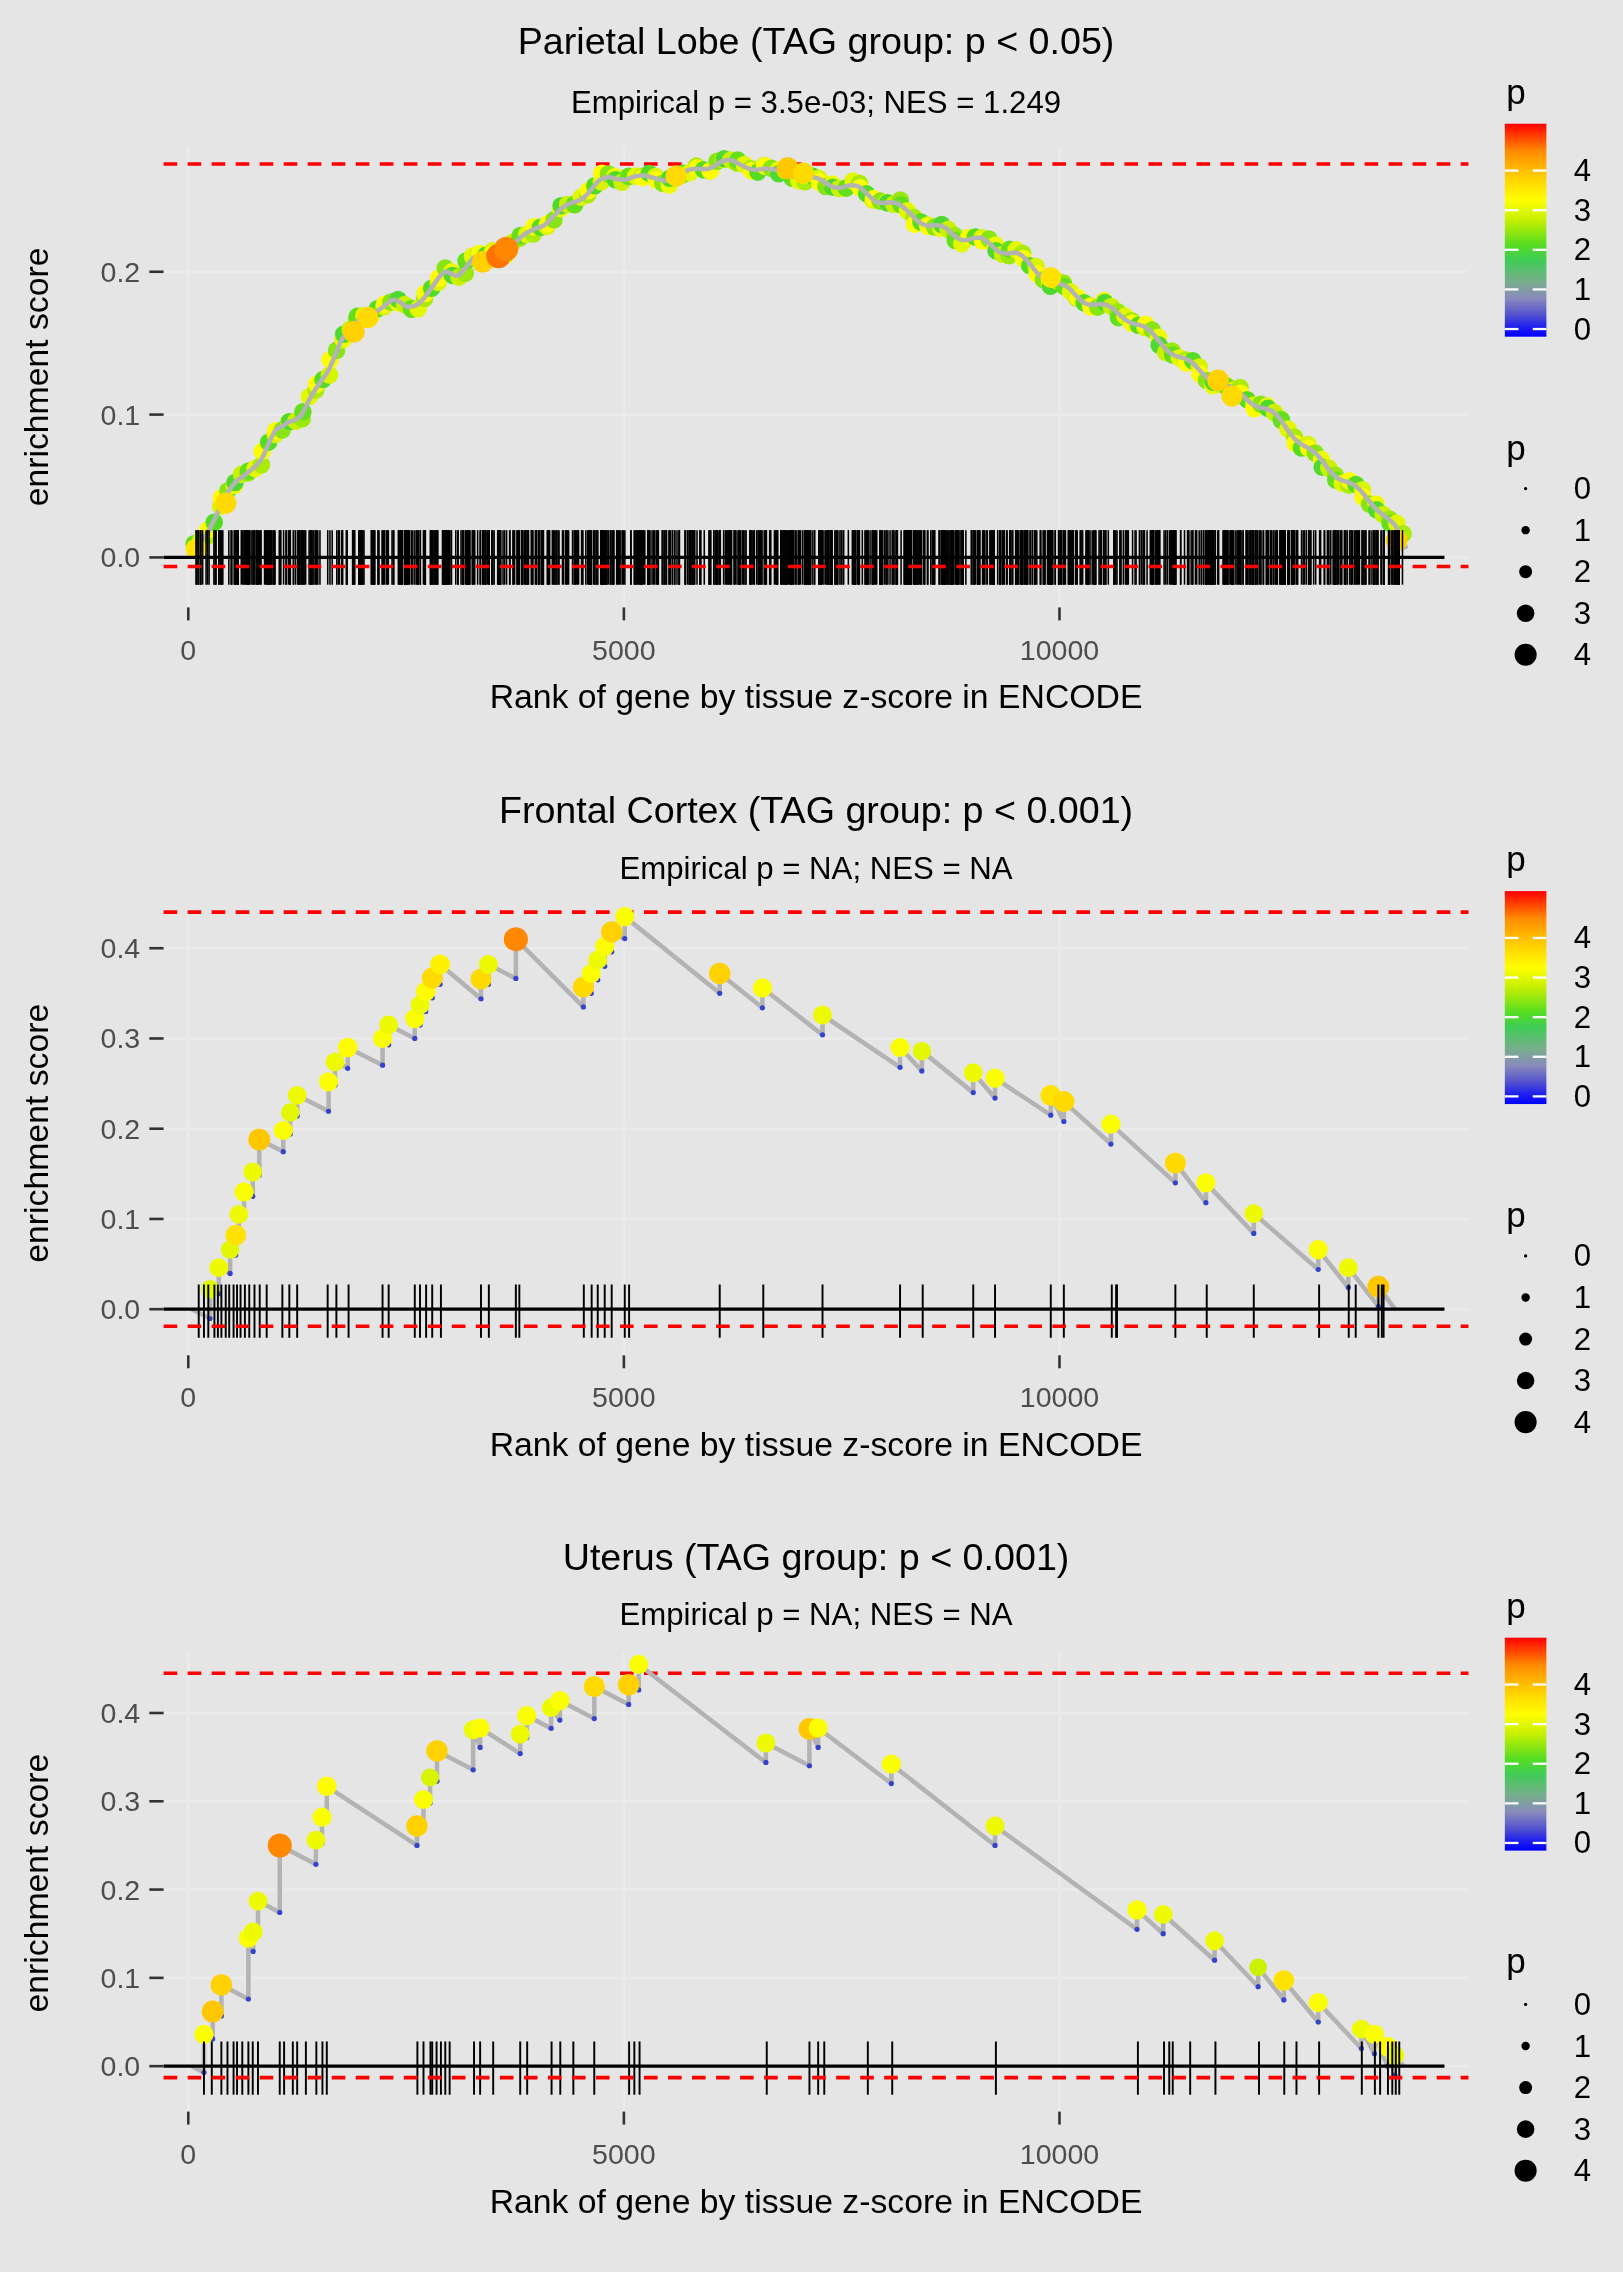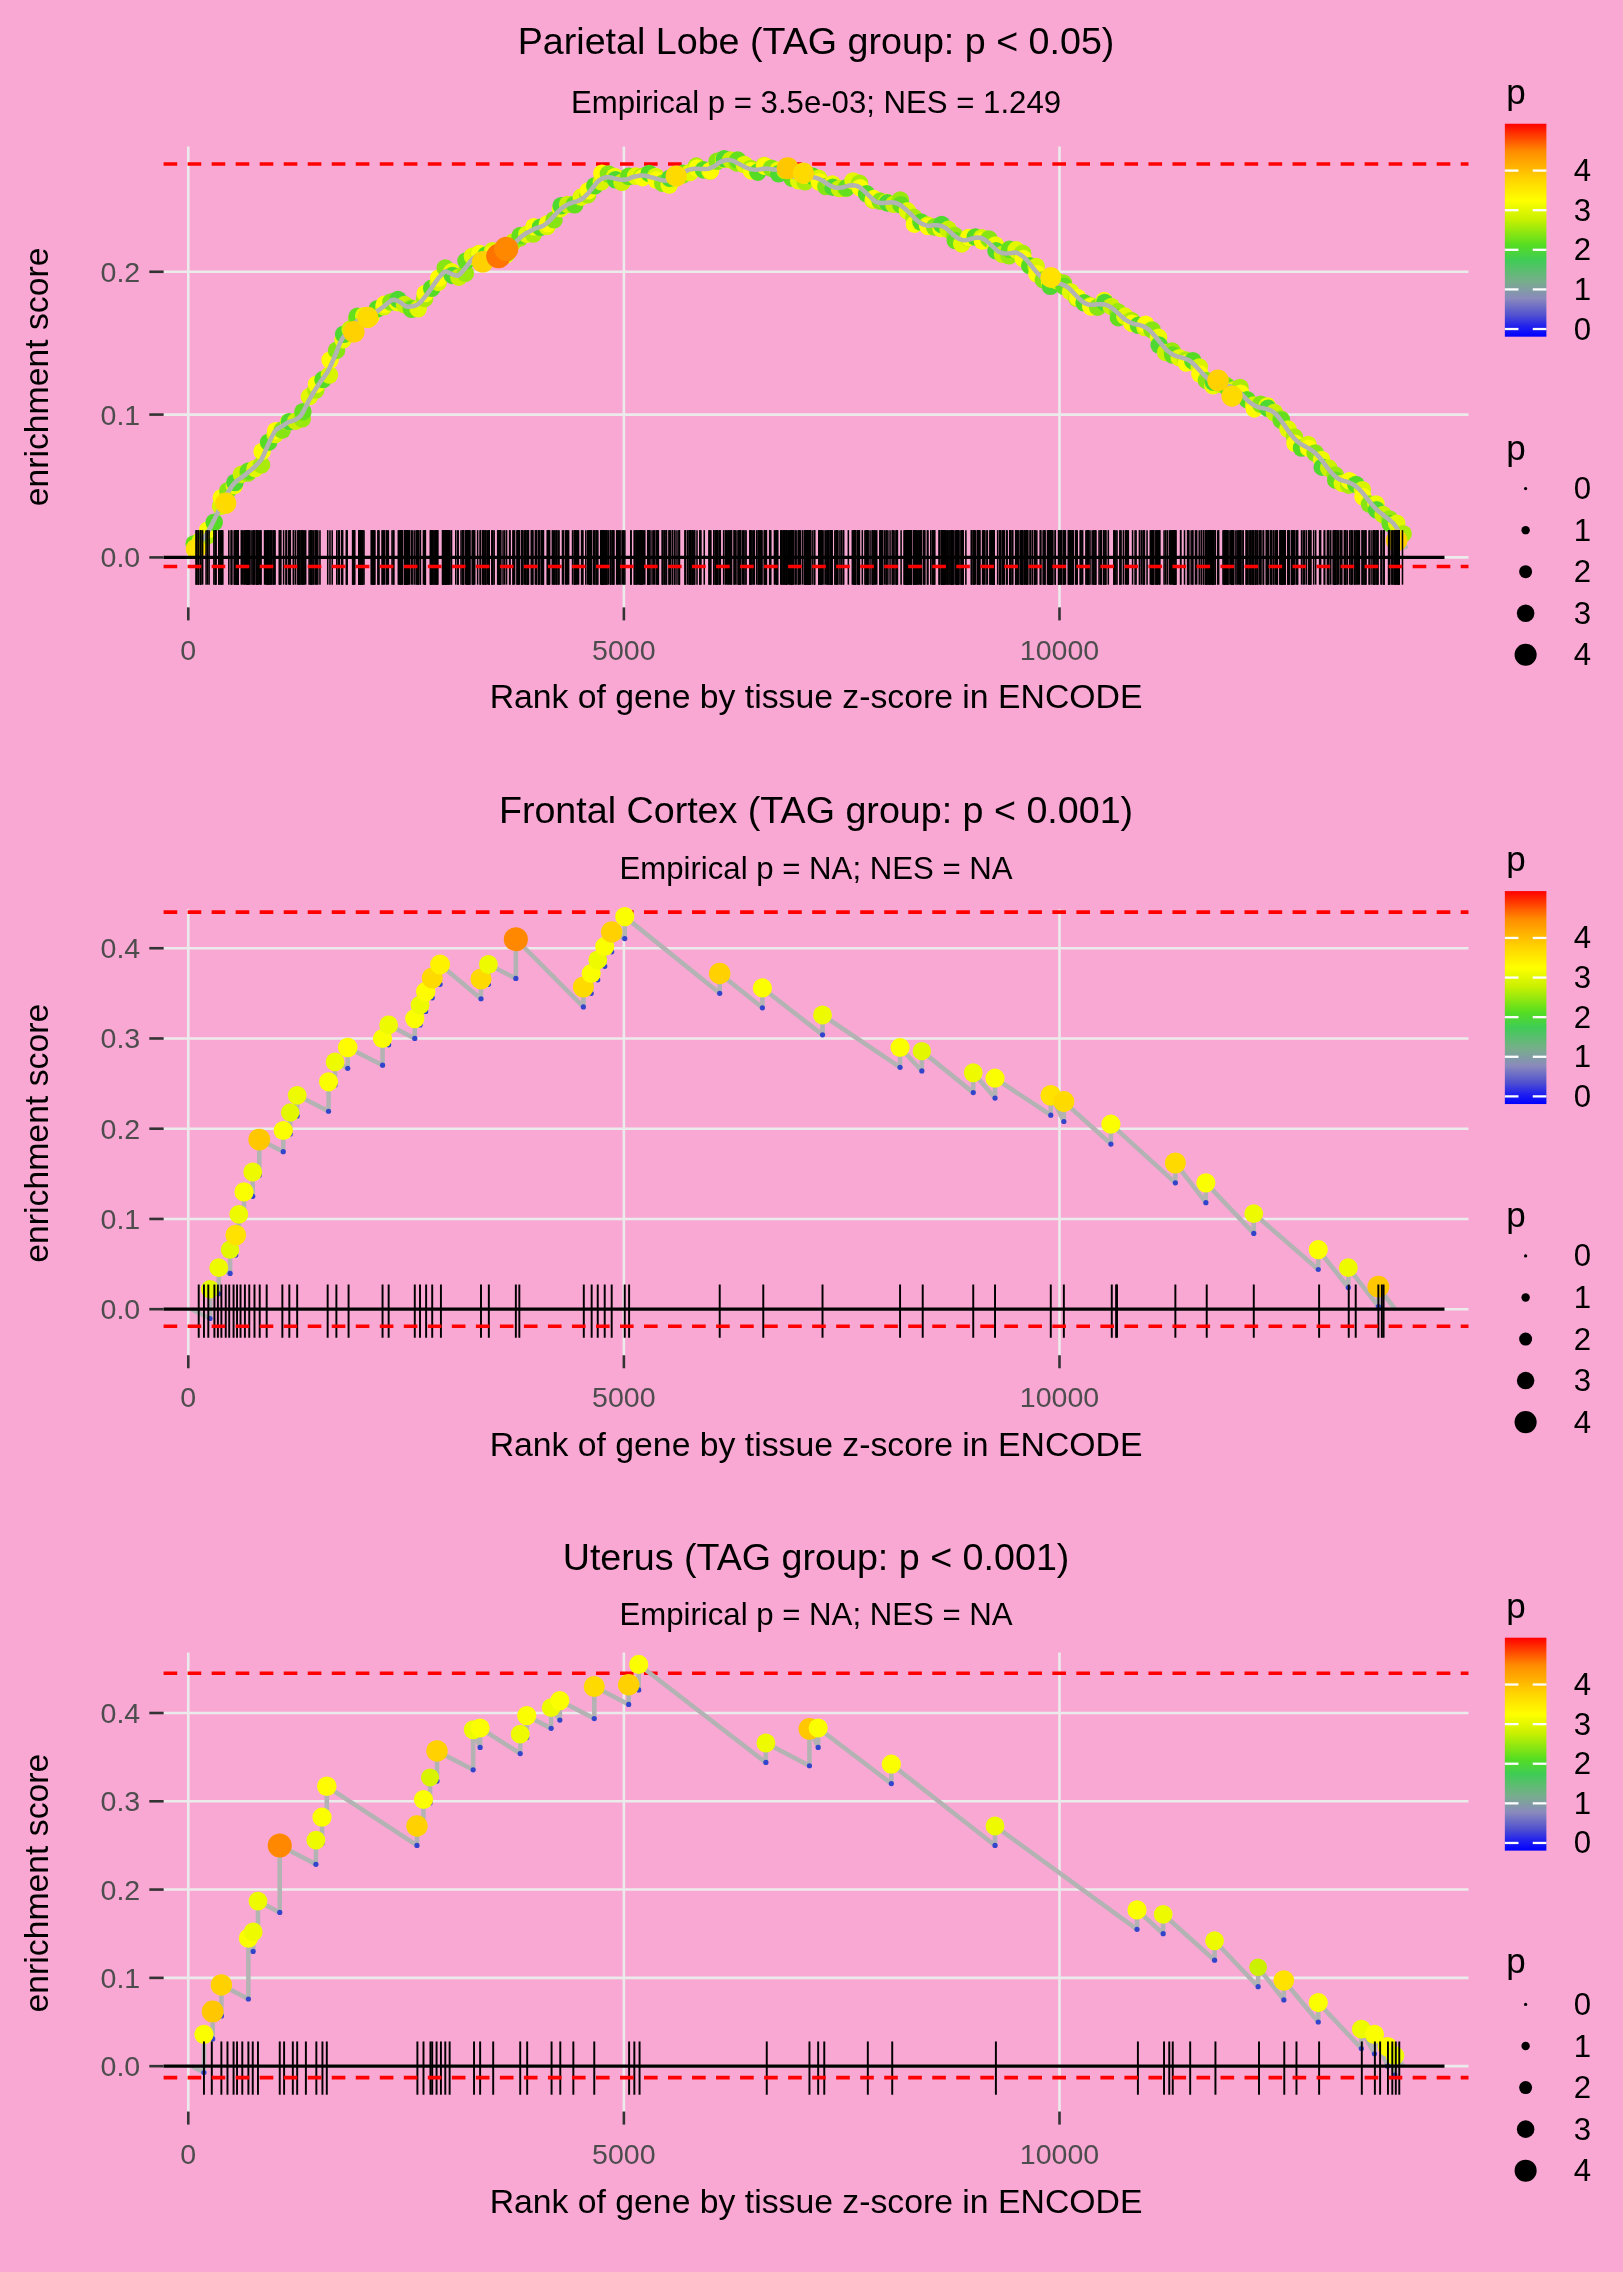--- a/index.html
+++ b/index.html
@@ -1,16 +1,16 @@
 <!DOCTYPE html>
 <html style="font-size:10.4px"><head>
 <meta charset="utf-8">
 <style>
   html,body{margin:0;padding:0;background:#ffffff;}
-  #figure-root{position:relative;width:1623px;height:2273px;background:#f9a8d4;overflow:hidden;}
+  #figure-root{position:relative;width:1623px;height:2273px;background:#e5e5e5;overflow:hidden;}
   svg text{font-family:"Liberation Sans","DejaVu Sans",sans-serif;}
 </style>
 </head>
 <body>
 
 <div id="figure-root"><svg width="1623" height="2273" viewBox="0 0 2500 3500">
       <defs>
         <linearGradient id="pbar" x1="0" y1="0" x2="0" y2="1">
           <stop stop-color="#FF0000" offset="0%"></stop>
           <stop stop-color="#FF8C00" offset="13%"></stop>

